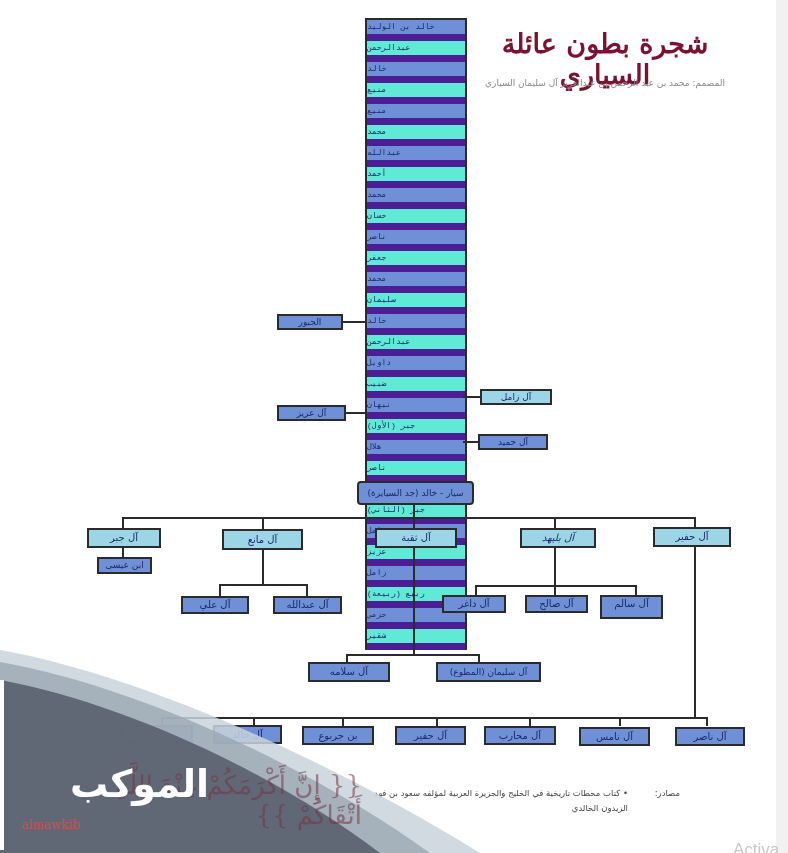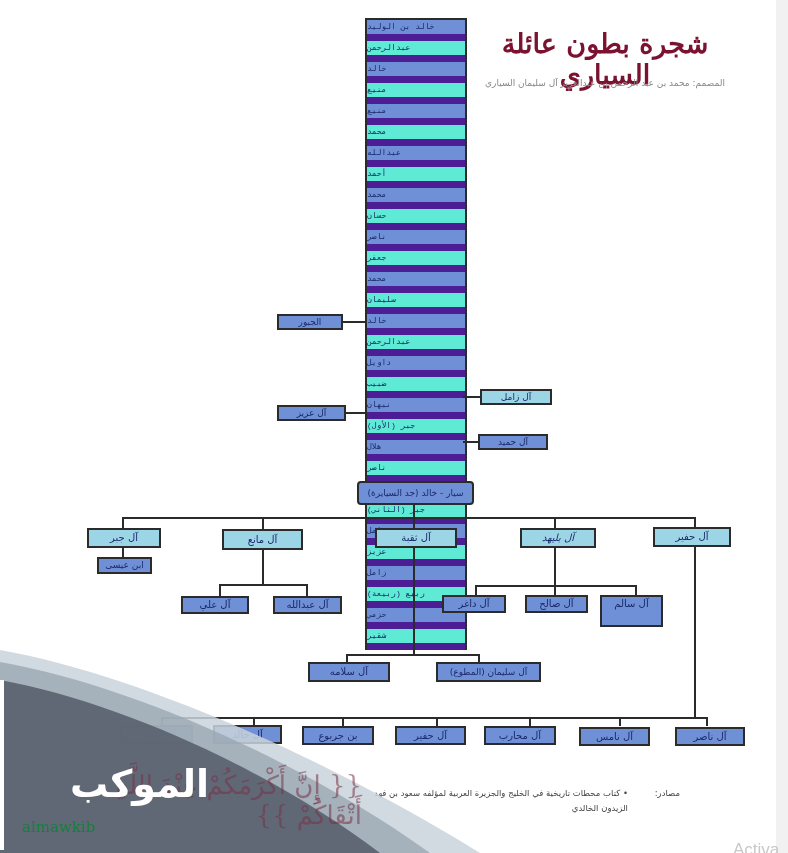--- a/index.html
+++ b/index.html
@@ -15,21 +15,21 @@
   .box { position:absolute; border:2px solid #2b2b2b; font-size:10px; text-align:center; direction:rtl; color:#1b2a6b; white-space:nowrap; overflow:hidden; box-sizing:border-box; }
   .box.dark { background:#6f90d6; }
   .box.light { background:#9cd6e6; }
   .ln { position:absolute; background:#2b2b2b; }
   .sources { position:absolute; left:360px; top:786px; width:320px; direction:rtl; font-size:8.5px; color:#444; line-height:15px; }
   .src-label { position:absolute; right:0; top:0; }
   .src-list { position:absolute; right:52px; top:0; width:270px; }
   .overlay { position:absolute; left:0; top:640px; width:788px; height:213px; pointer-events:none; }
   .brand { position:absolute; left:70px; top:762px; font-size:38px; font-weight:bold; color:#ffffff; direction:rtl; font-family:"DejaVu Sans", sans-serif; }
   .verse { position:absolute; left:62px; top:770px; width:300px; direction:rtl; font-family:"DejaVu Serif", serif; font-size:26px; color:rgba(120,50,70,0.55); }
-  .brand-sub { position:absolute; left:22px; top:818px; font-family:"DejaVu Serif", serif; font-size:15px; color:#15803d; }
+  .brand-sub { position:absolute; left:22px; top:818px; font-family:"DejaVu Serif", serif; font-size:12px; color:#ef4444; }
   .watermark { position:absolute; left:733px; top:840px; font-family:"Liberation Sans", sans-serif; font-size:17px; color:#c8c8c8; }
 </style>
 </head>
 <body>
 
 <div class="side-strip"></div>
 
 <div class="title">شجرة بطون عائلة السياري</div>
 <div class="author">المصمم: محمد بن عبد الرحمن بن عبدالعزيز آل سليمان السياري</div>
 
@@ -104,21 +104,21 @@
 <div class="box dark" style="left:181px;top:596px;width:68px;height:18px;line-height:14px;">آل علي</div>
 <div class="box dark" style="left:273px;top:596px;width:69px;height:18px;line-height:14px;">آل عبدالله</div>
 
 <div class="ln" style="left:554px;top:548px;width:2px;height:38px;"></div>
 <div class="ln" style="left:475px;top:585px;width:162px;height:2px;"></div>
 <div class="ln" style="left:475px;top:585px;width:2px;height:11px;"></div>
 <div class="ln" style="left:554px;top:585px;width:2px;height:11px;"></div>
 <div class="ln" style="left:635px;top:585px;width:2px;height:11px;"></div>
 <div class="box dark" style="left:442px;top:595px;width:64px;height:18px;line-height:14px;">آل داغر</div>
 <div class="box dark" style="left:525px;top:595px;width:63px;height:18px;line-height:14px;">آل صالح</div>
-<div class="box dark" style="left:600px;top:595px;width:63px;height:32px;line-height:14px;">آل سالم</div>
+<div class="box dark" style="left:600px;top:595px;width:63px;height:24px;line-height:14px;">آل سالم</div>
 
 <div class="ln" style="left:413px;top:548px;width:2px;height:107px;"></div>
 <div class="ln" style="left:346px;top:654px;width:134px;height:2px;"></div>
 <div class="ln" style="left:346px;top:654px;width:2px;height:10px;"></div>
 <div class="ln" style="left:478px;top:654px;width:2px;height:10px;"></div>
 <div class="box dark" style="left:308px;top:662px;width:82px;height:20px;line-height:16px;">آل سلامه</div>
 <div class="box dark" style="left:436px;top:662px;width:105px;height:20px;font-size:9px;line-height:16px;">آل سليمان (المطوع)</div>
 
 <div class="ln" style="left:694px;top:547px;width:2px;height:171px;"></div>
 <div class="ln" style="left:161px;top:717px;width:547px;height:2px;"></div>

